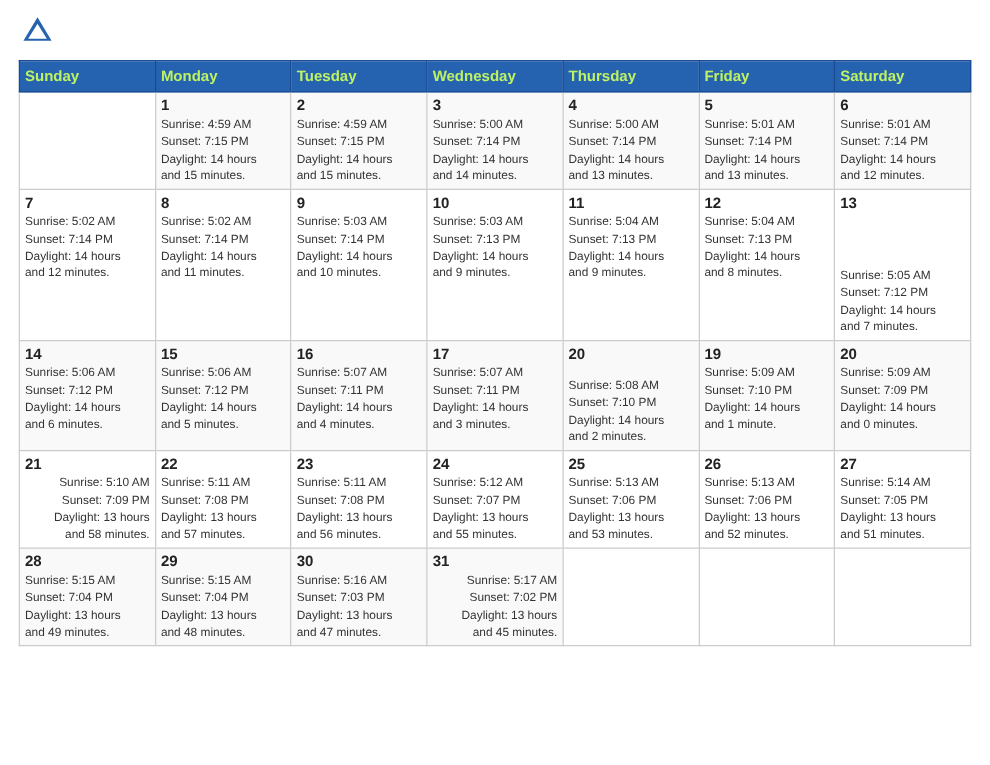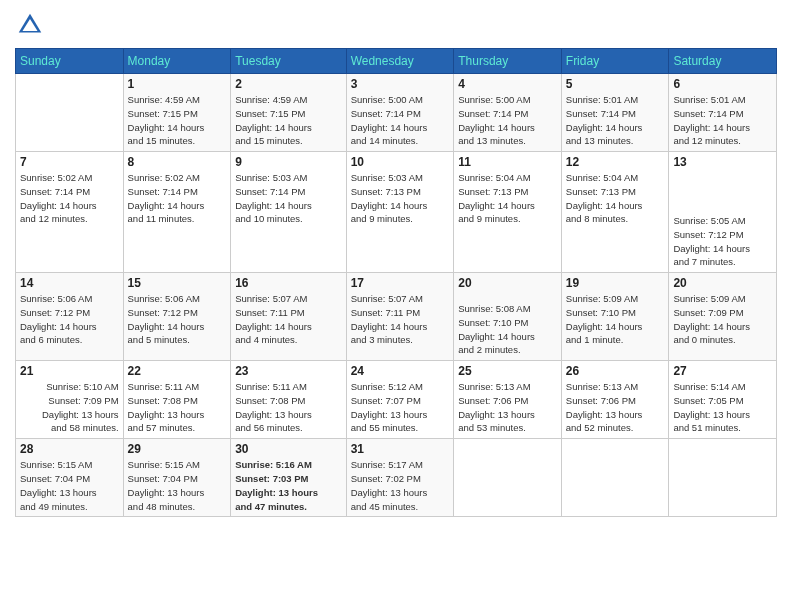--- a/index.html
+++ b/index.html
@@ -51,25 +51,25 @@
       font-size: 14px;
       color: #444;
     }
     table {
       width: 100%;
       border-collapse: collapse;
       font-size: 10.5px;
     }
     thead tr th {
       background-color: #2563b0;
-      color: #5eead4;
+      color: #bef264;
       padding: 5px 4px;
       text-align: left;
       font-size: 12px;
-      font-weight: normal;
+      font-weight: bold;
       border: 1px solid #1a4a90;
     }
     tbody tr td {
       border: 1px solid #ccc;
       vertical-align: top;
       padding: 3px 4px;
       height: 78px;
       background: #fff;
     }
     tbody tr:nth-child(odd) td {
@@ -333,28 +333,28 @@
           </td>
           <td>
             <span class="day-number">29</span>
             <div class="day-info" style="white-space: pre-line;">Sunrise: 5:15 AM
 Sunset: 7:04 PM
 Daylight: 13 hours
 and 48 minutes.</div>
           </td>
           <td>
             <span class="day-number">30</span>
-            <div class="day-info" style="white-space: pre-line; font-weight: bold;">Sunrise: 5:16 AM
+            <div class="day-info" style="white-space: pre-line;">Sunrise: 5:16 AM
 Sunset: 7:03 PM
 Daylight: 13 hours
 and 47 minutes.</div>
           </td>
           <td>
             <span class="day-number">31</span>
-            <div class="day-info" style="white-space: pre-line;">Sunrise: 5:17 AM
+            <div class="day-info" style="white-space: pre-line; text-align: right;">Sunrise: 5:17 AM
 Sunset: 7:02 PM
 Daylight: 13 hours
 and 45 minutes.</div>
           </td>
           <td class="empty-cell"></td>
           <td class="empty-cell"></td>
           <td class="empty-cell"></td>
         </tr>
       </tbody>
   </table>

